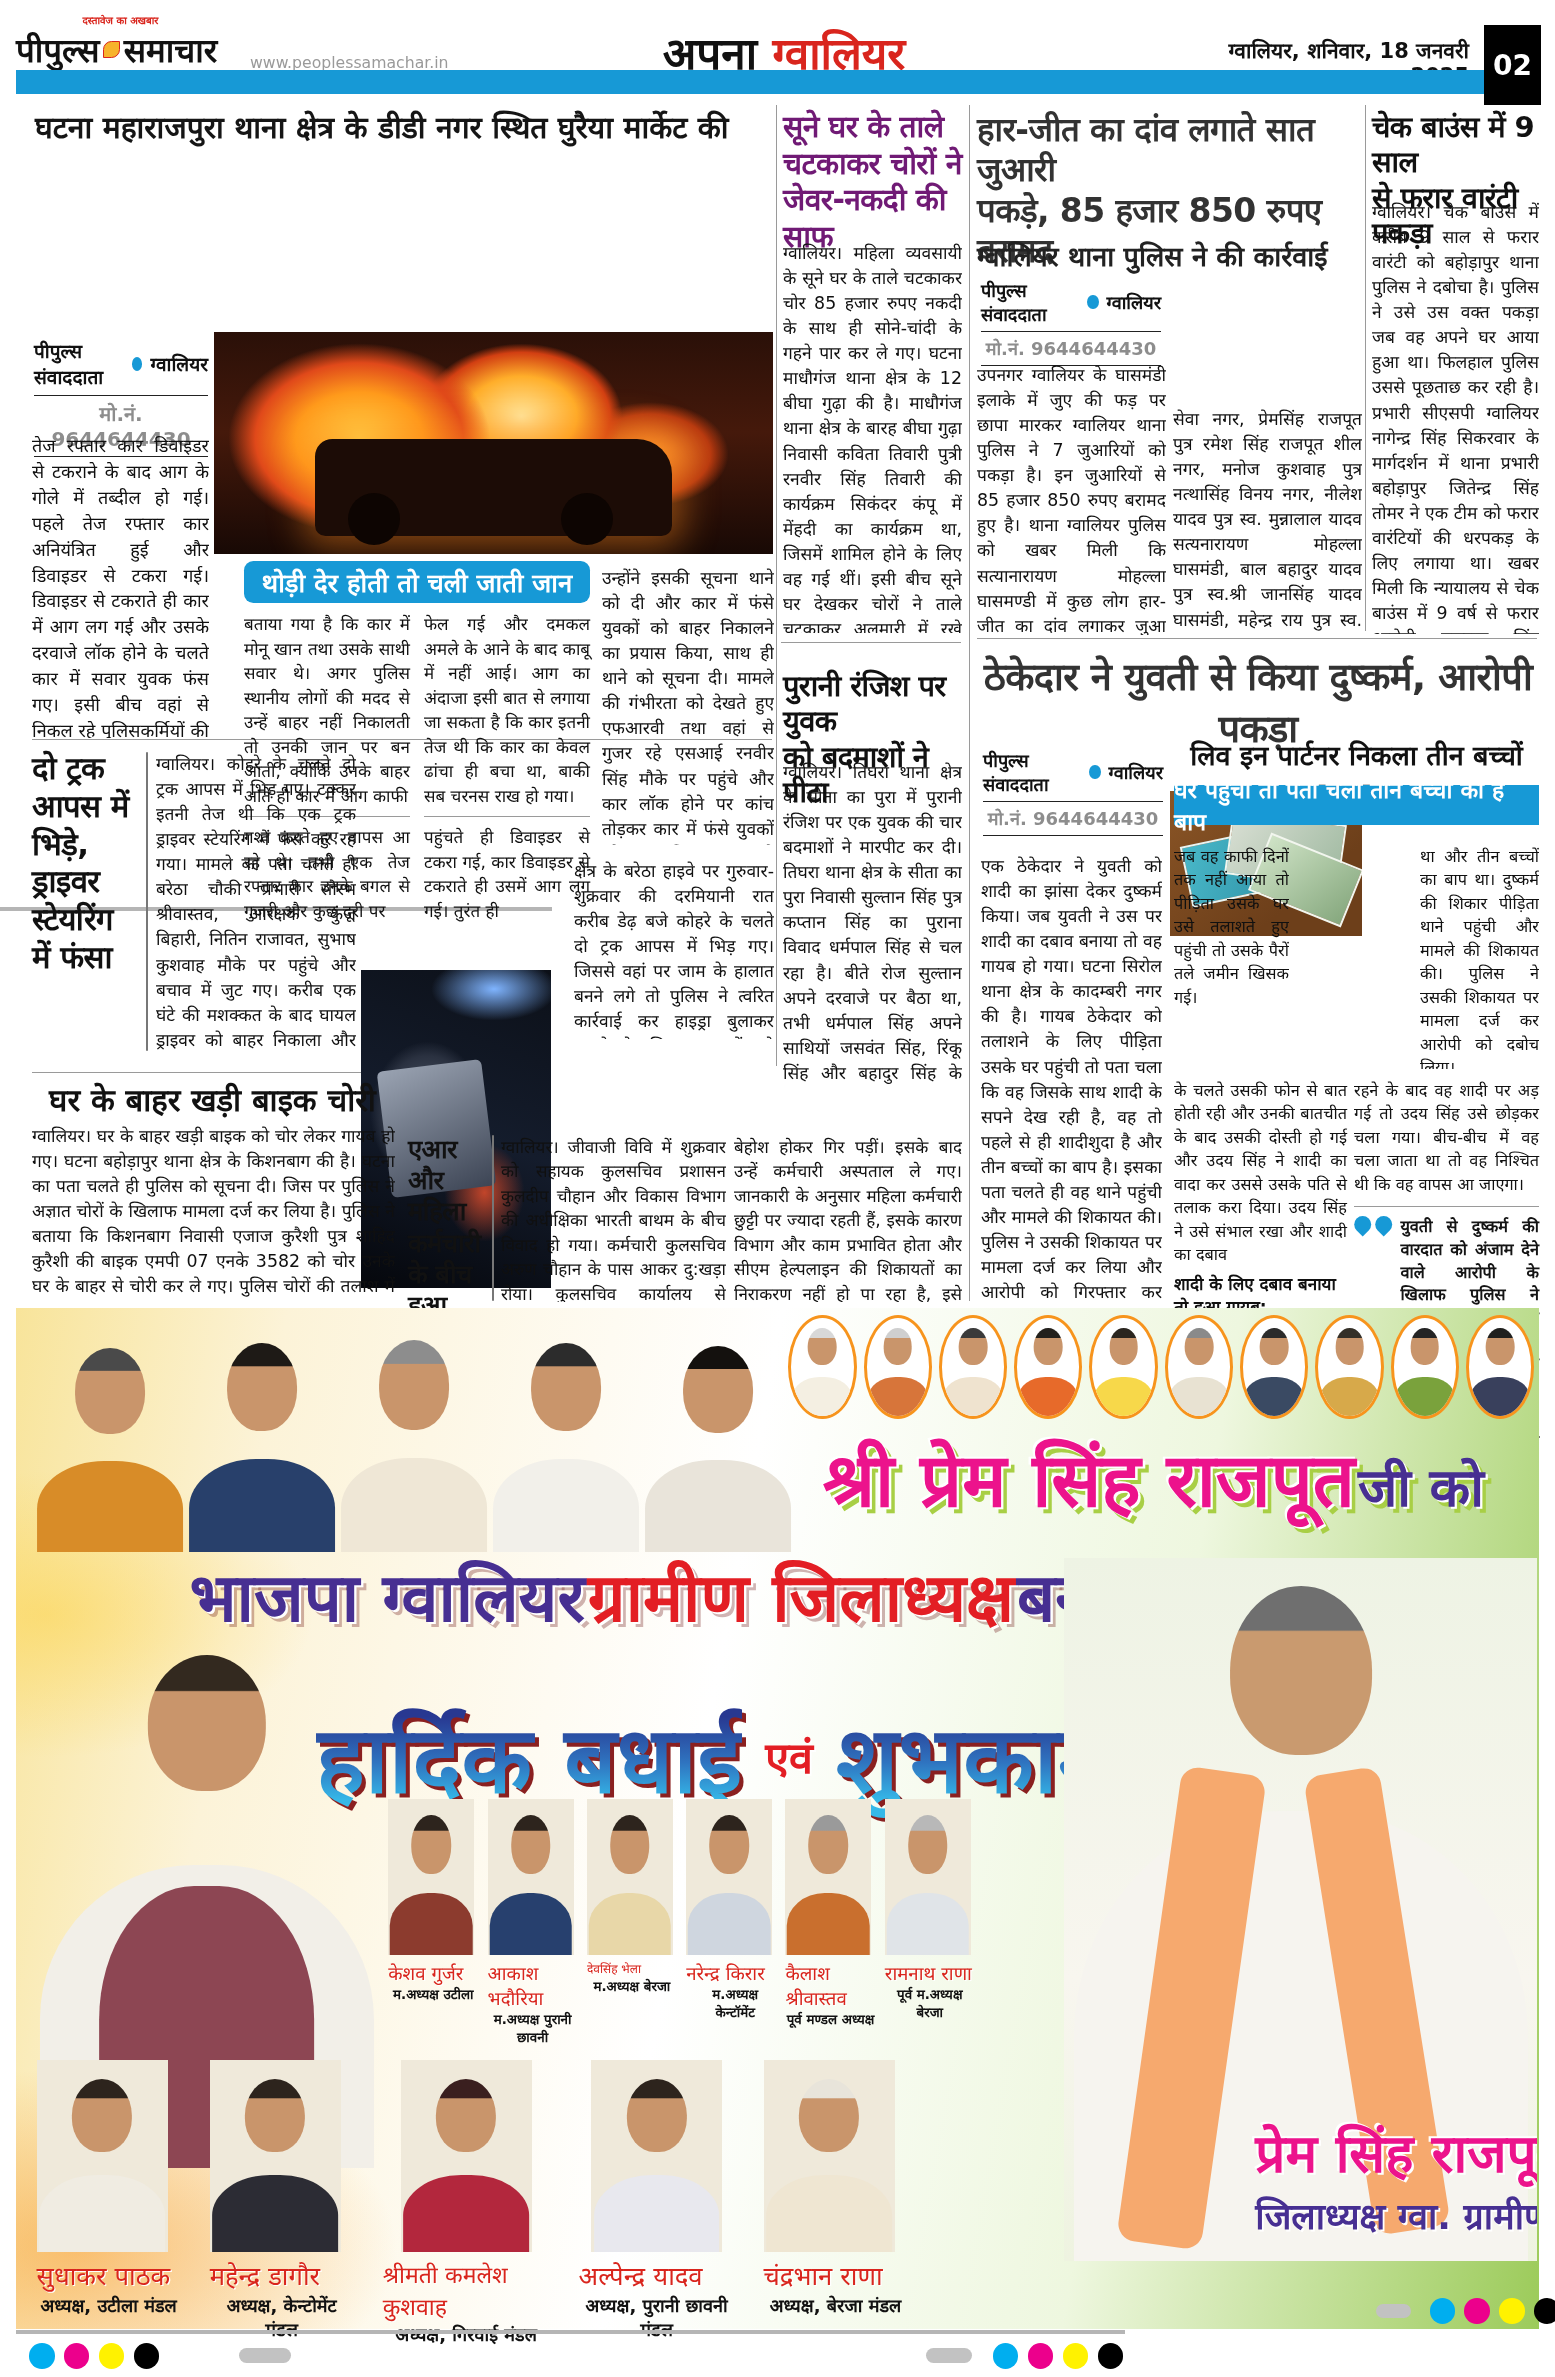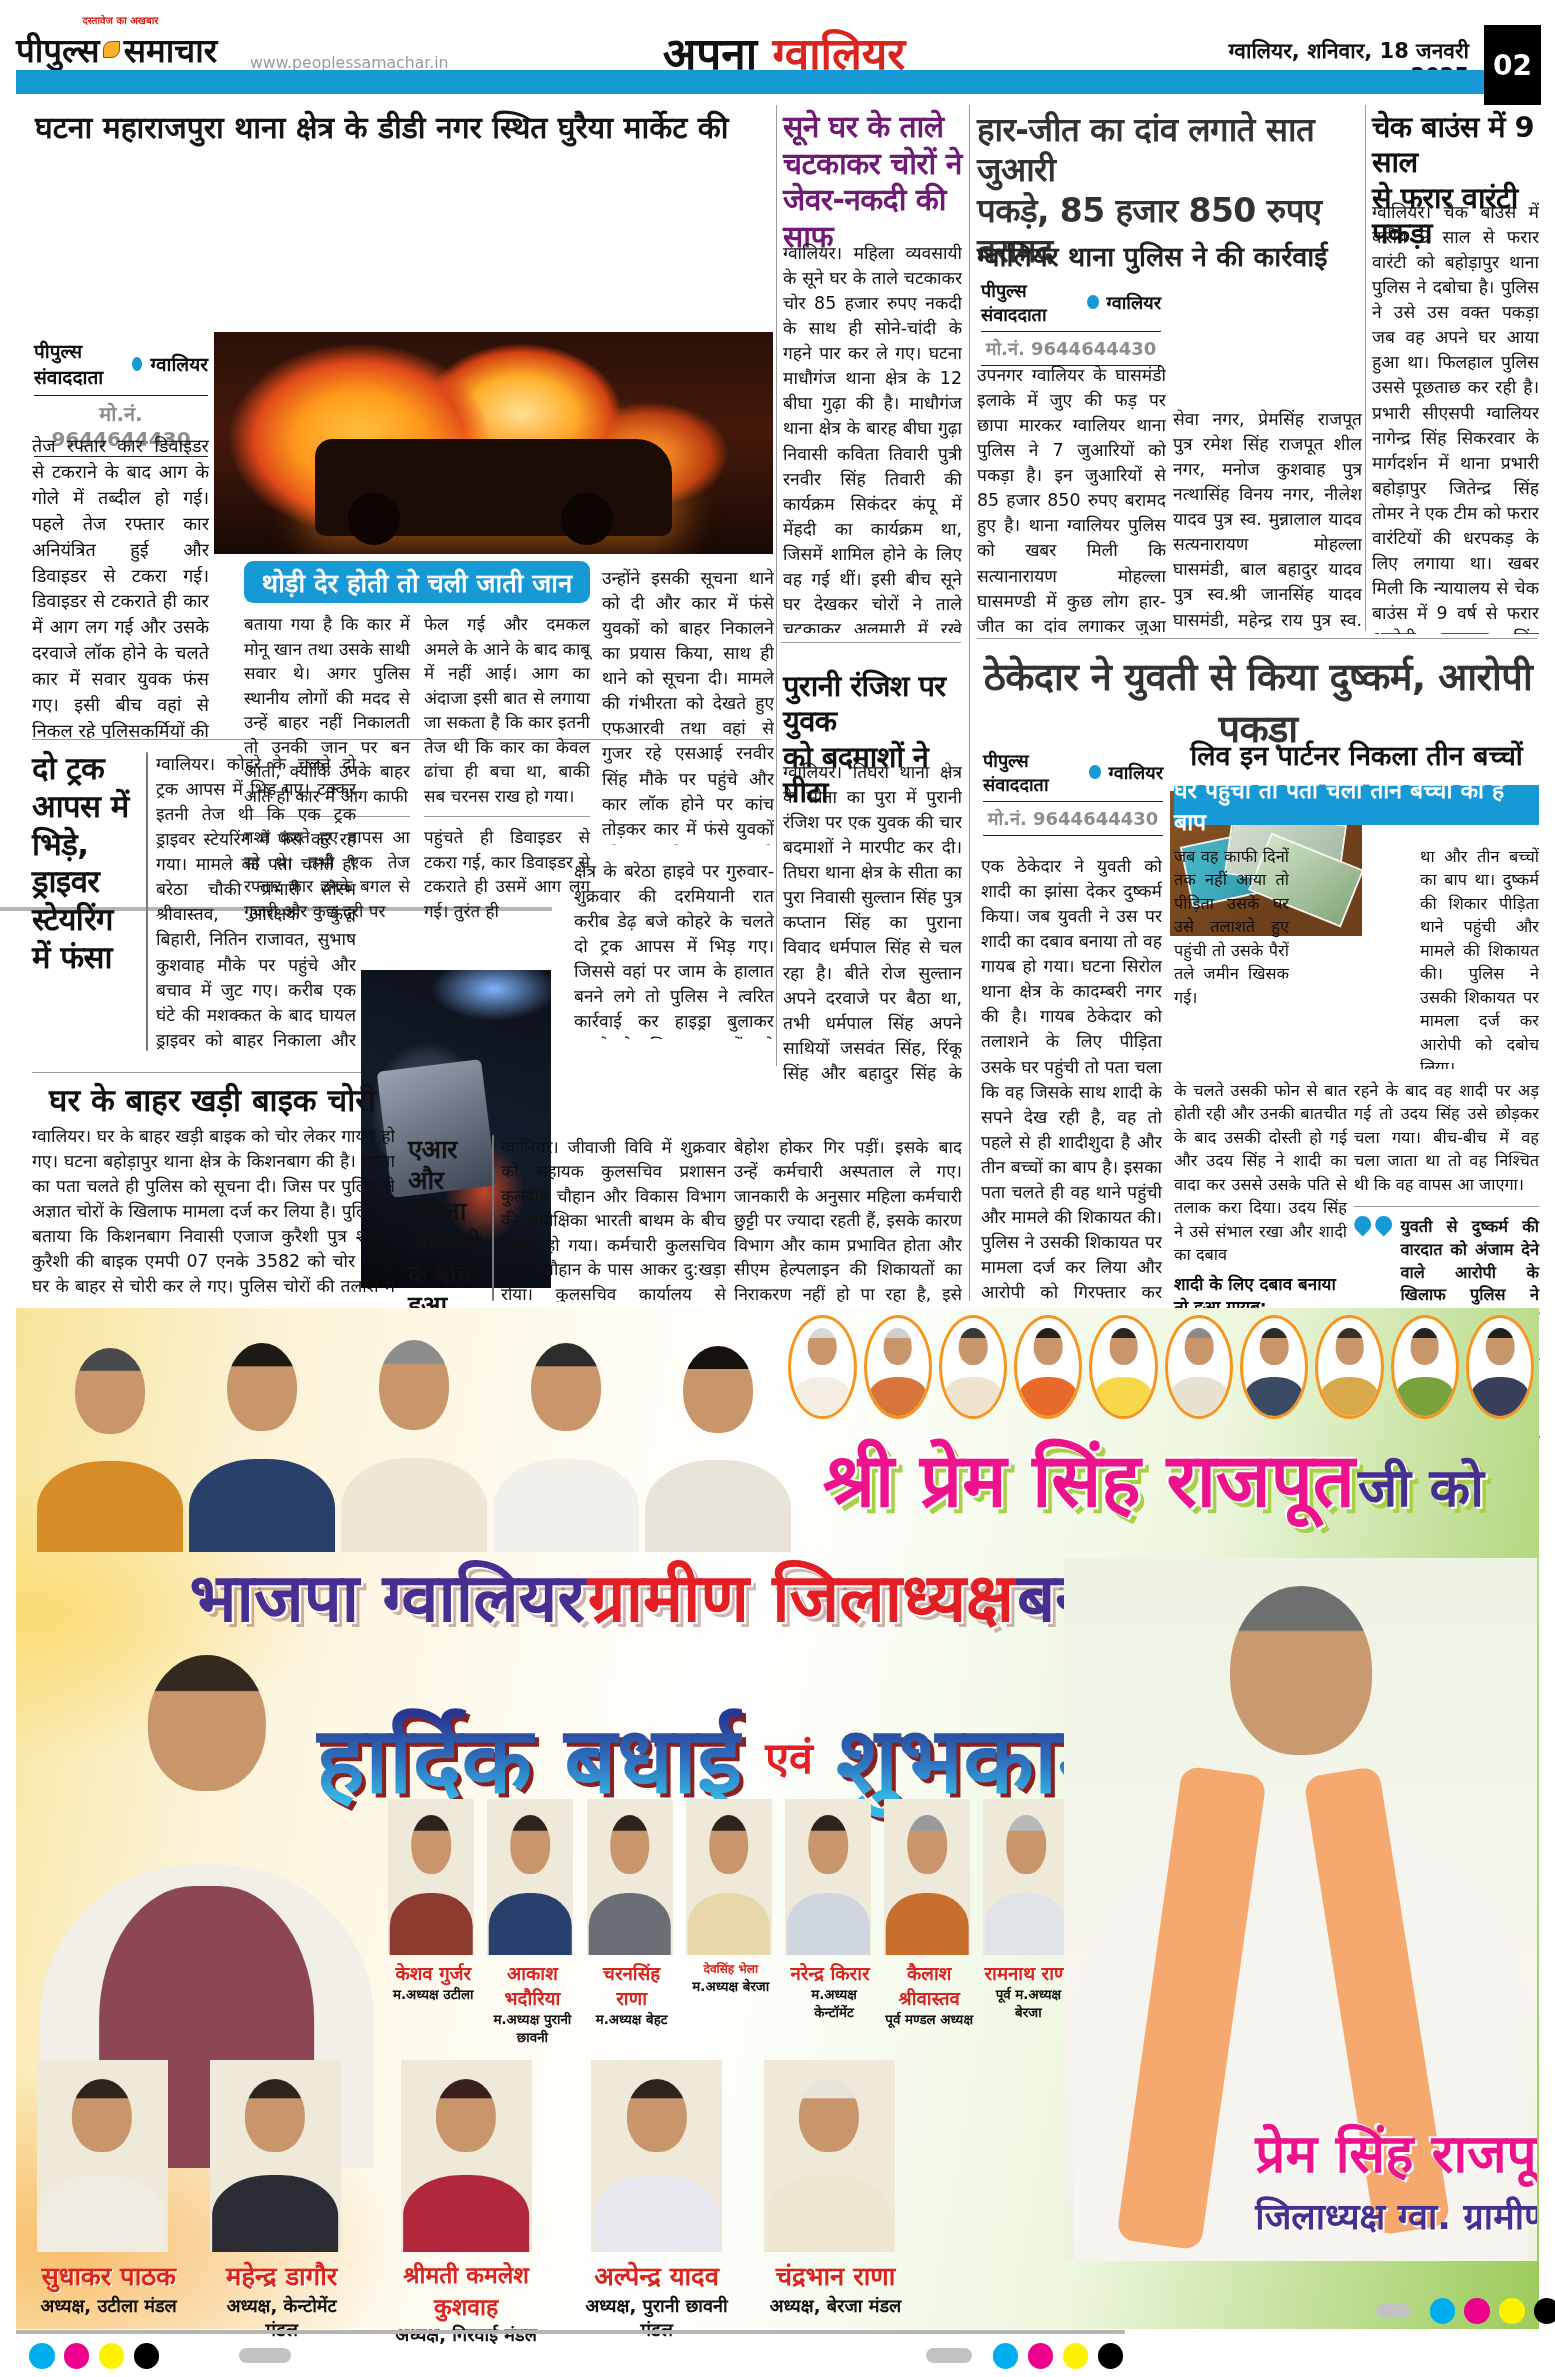--- a/index.html
+++ b/index.html
@@ -27,21 +27,21 @@
               transform:translateX(-50%);border-radius:46% 46% 0 0;
               background:var(--cloth,#7a7f88);}
   
   .adline1{font-weight:800;color:#ec138c;
            text-shadow:2.3px 2.3px 0 #fff,-2.3px -2.3px 0 #fff,5.8px 5.8px 0 #a8cf45;}
   .adline1b{font-weight:800;color:#472f92;text-shadow:2.3px 2.3px 0 #fff,5.8px 5.8px 0 #a8cf45;}
   .adline2{font-weight:800;text-shadow:2.3px 2.3px 0 #fff,5.2px 5.2px 0 rgba(120,40,40,.35);}
   .grad-blue{font-weight:800;background:linear-gradient(180deg,#283891 18%,#2f74c0 55%,#35b8e8 85%);
              -webkit-background-clip:text;background-clip:text;color:transparent;
              filter:drop-shadow(4.1px 4.1px 0 #8a2020);}
-  .name-red{font-weight:700;color:#d9251d;text-shadow:1.2px 1.2px 0 #fff;text-align:center;}
+  .name-red{font-weight:400;color:#d9251d;text-shadow:1.2px 1.2px 0 #fff;}
   .desig{font-weight:bold;color:#111;text-align:center;}
   .regdot{width:25.6px;height:25.6px;border-radius:50%;display:inline-block;}
   .qmark{display:flex;gap:3.5px;}
   .qmark i{width:17.4px;height:17.4px;background:#1799d6;border-radius:50% 50% 0 50%;display:block;transform:rotate(45deg);}
 </style>
 </head>
 <body>
 
 <div class="page">
 
@@ -335,28 +335,20 @@
       </div>
       <div style="width:90px;">
         <div class="sil" style="width:86px;height:156px;--cloth:#27406e;">
             <span class="head"></span>
             <span class="torso"></span>
           </div>
         <div class="name-red" style="font-size:18.6px;margin-top:4.6px;">आकाश भदौरिया</div>
         <div class="desig" style="font-size:13.4px;">म.अध्यक्ष पुरानी छावनी</div>
       </div>
       <div style="width:90px;">
-        <div class="sil" style="width:86px;height:156px;--cloth:#6b6f75;">
-            <span class="head"></span>
-            <span class="torso"></span>
-          </div>
-        <div class="name-red" style="font-size:18.6px;margin-top:4.6px;">चरनसिंह राणा</div>
-        <div class="desig" style="font-size:13.4px;">म.अध्यक्ष बेहट</div>
-      </div>
-      <div style="width:90px;">
         <div class="sil" style="width:86px;height:156px;--cloth:#e8d7a8;">
             <span class="head"></span>
             <span class="torso"></span>
           </div>
         <div class="name-red" style="font-size:12px;margin-top:4.6px;">देवसिंह भेला</div>
         <div class="desig" style="font-size:13.4px;">म.अध्यक्ष बेरजा</div>
       </div>
       <div style="width:90px;">
         <div class="sil" style="width:86px;height:156px;--cloth:#cfd6df;">
             <span class="head"></span>

